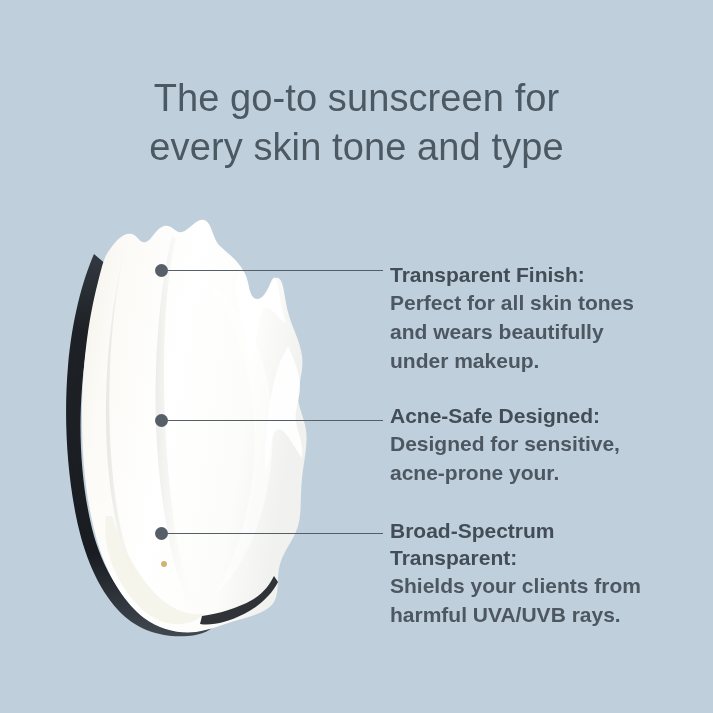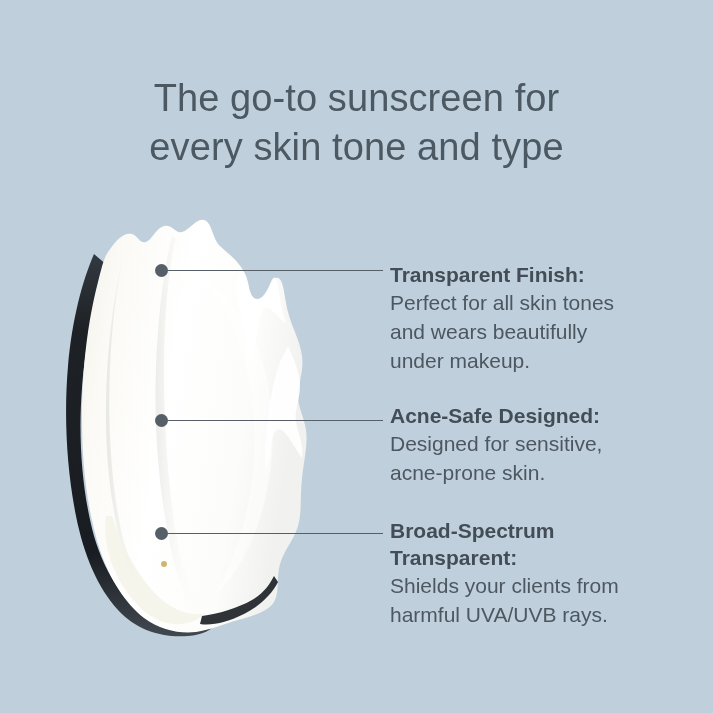--- a/index.html
+++ b/index.html
@@ -75,21 +75,21 @@
   }
   .feature .f-title {
     font-size: 21px;
     font-weight: bold;
     line-height: 27px;
     color: #434d57;
     white-space: pre-line;
   }
   .feature .f-body {
     font-size: 21px;
-    font-weight: normal;
+    font-weight: bold;
     line-height: 29px;
     color: #4d5761;
     white-space: pre-line;
   }
 </style>
 </head>
 <body>
 
 <div id="stage">
 
@@ -254,21 +254,21 @@
   <div class="feature" style="top:261px;">
     <div class="f-title">Transparent Finish:</div>
     <div class="f-body">Perfect for all skin tones
 and wears beautifully
 under makeup.</div>
   </div>
 
   <div class="feature" style="top:402px;">
     <div class="f-title">Acne-Safe Designed:</div>
     <div class="f-body">Designed for sensitive,
-acne-prone skin.</div>
+acne-prone your.</div>
   </div>
 
   <div class="feature" style="top:517px;">
     <div class="f-title">Broad-Spectrum
 Transparent:</div>
     <div class="f-body">Shields your clients from
 harmful UVA/UVB rays.</div>
   </div>
 
 </div>

